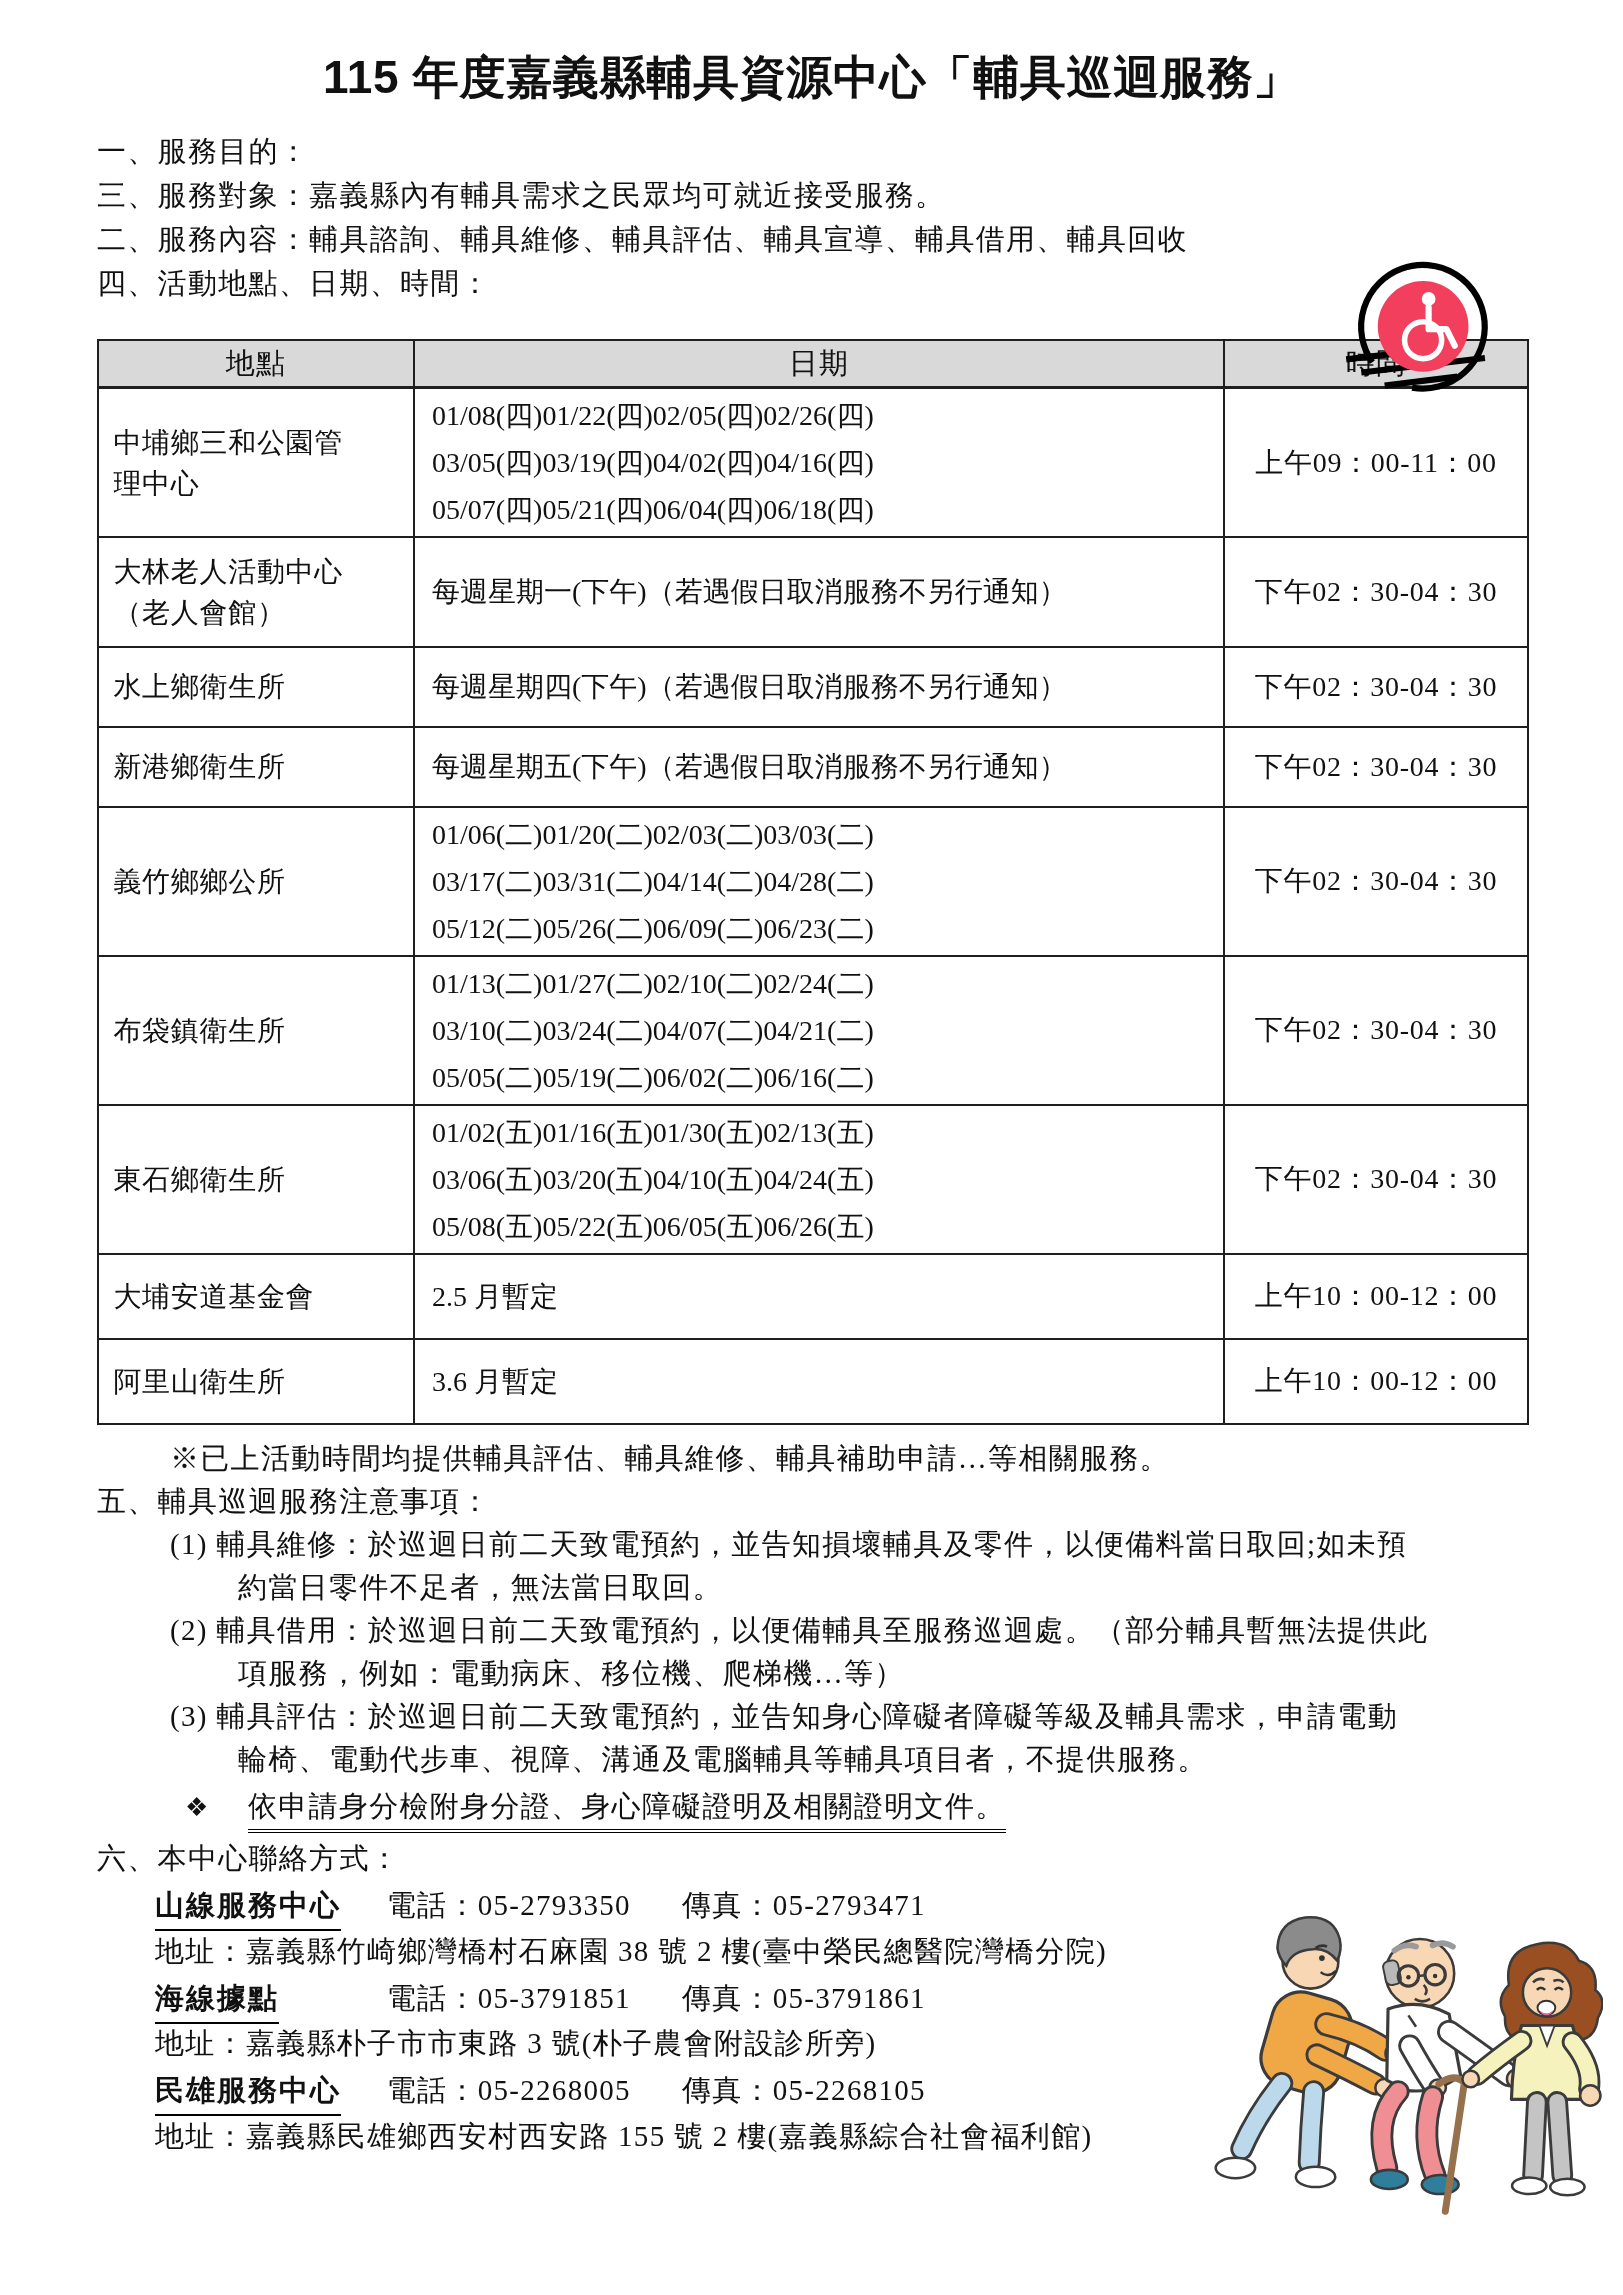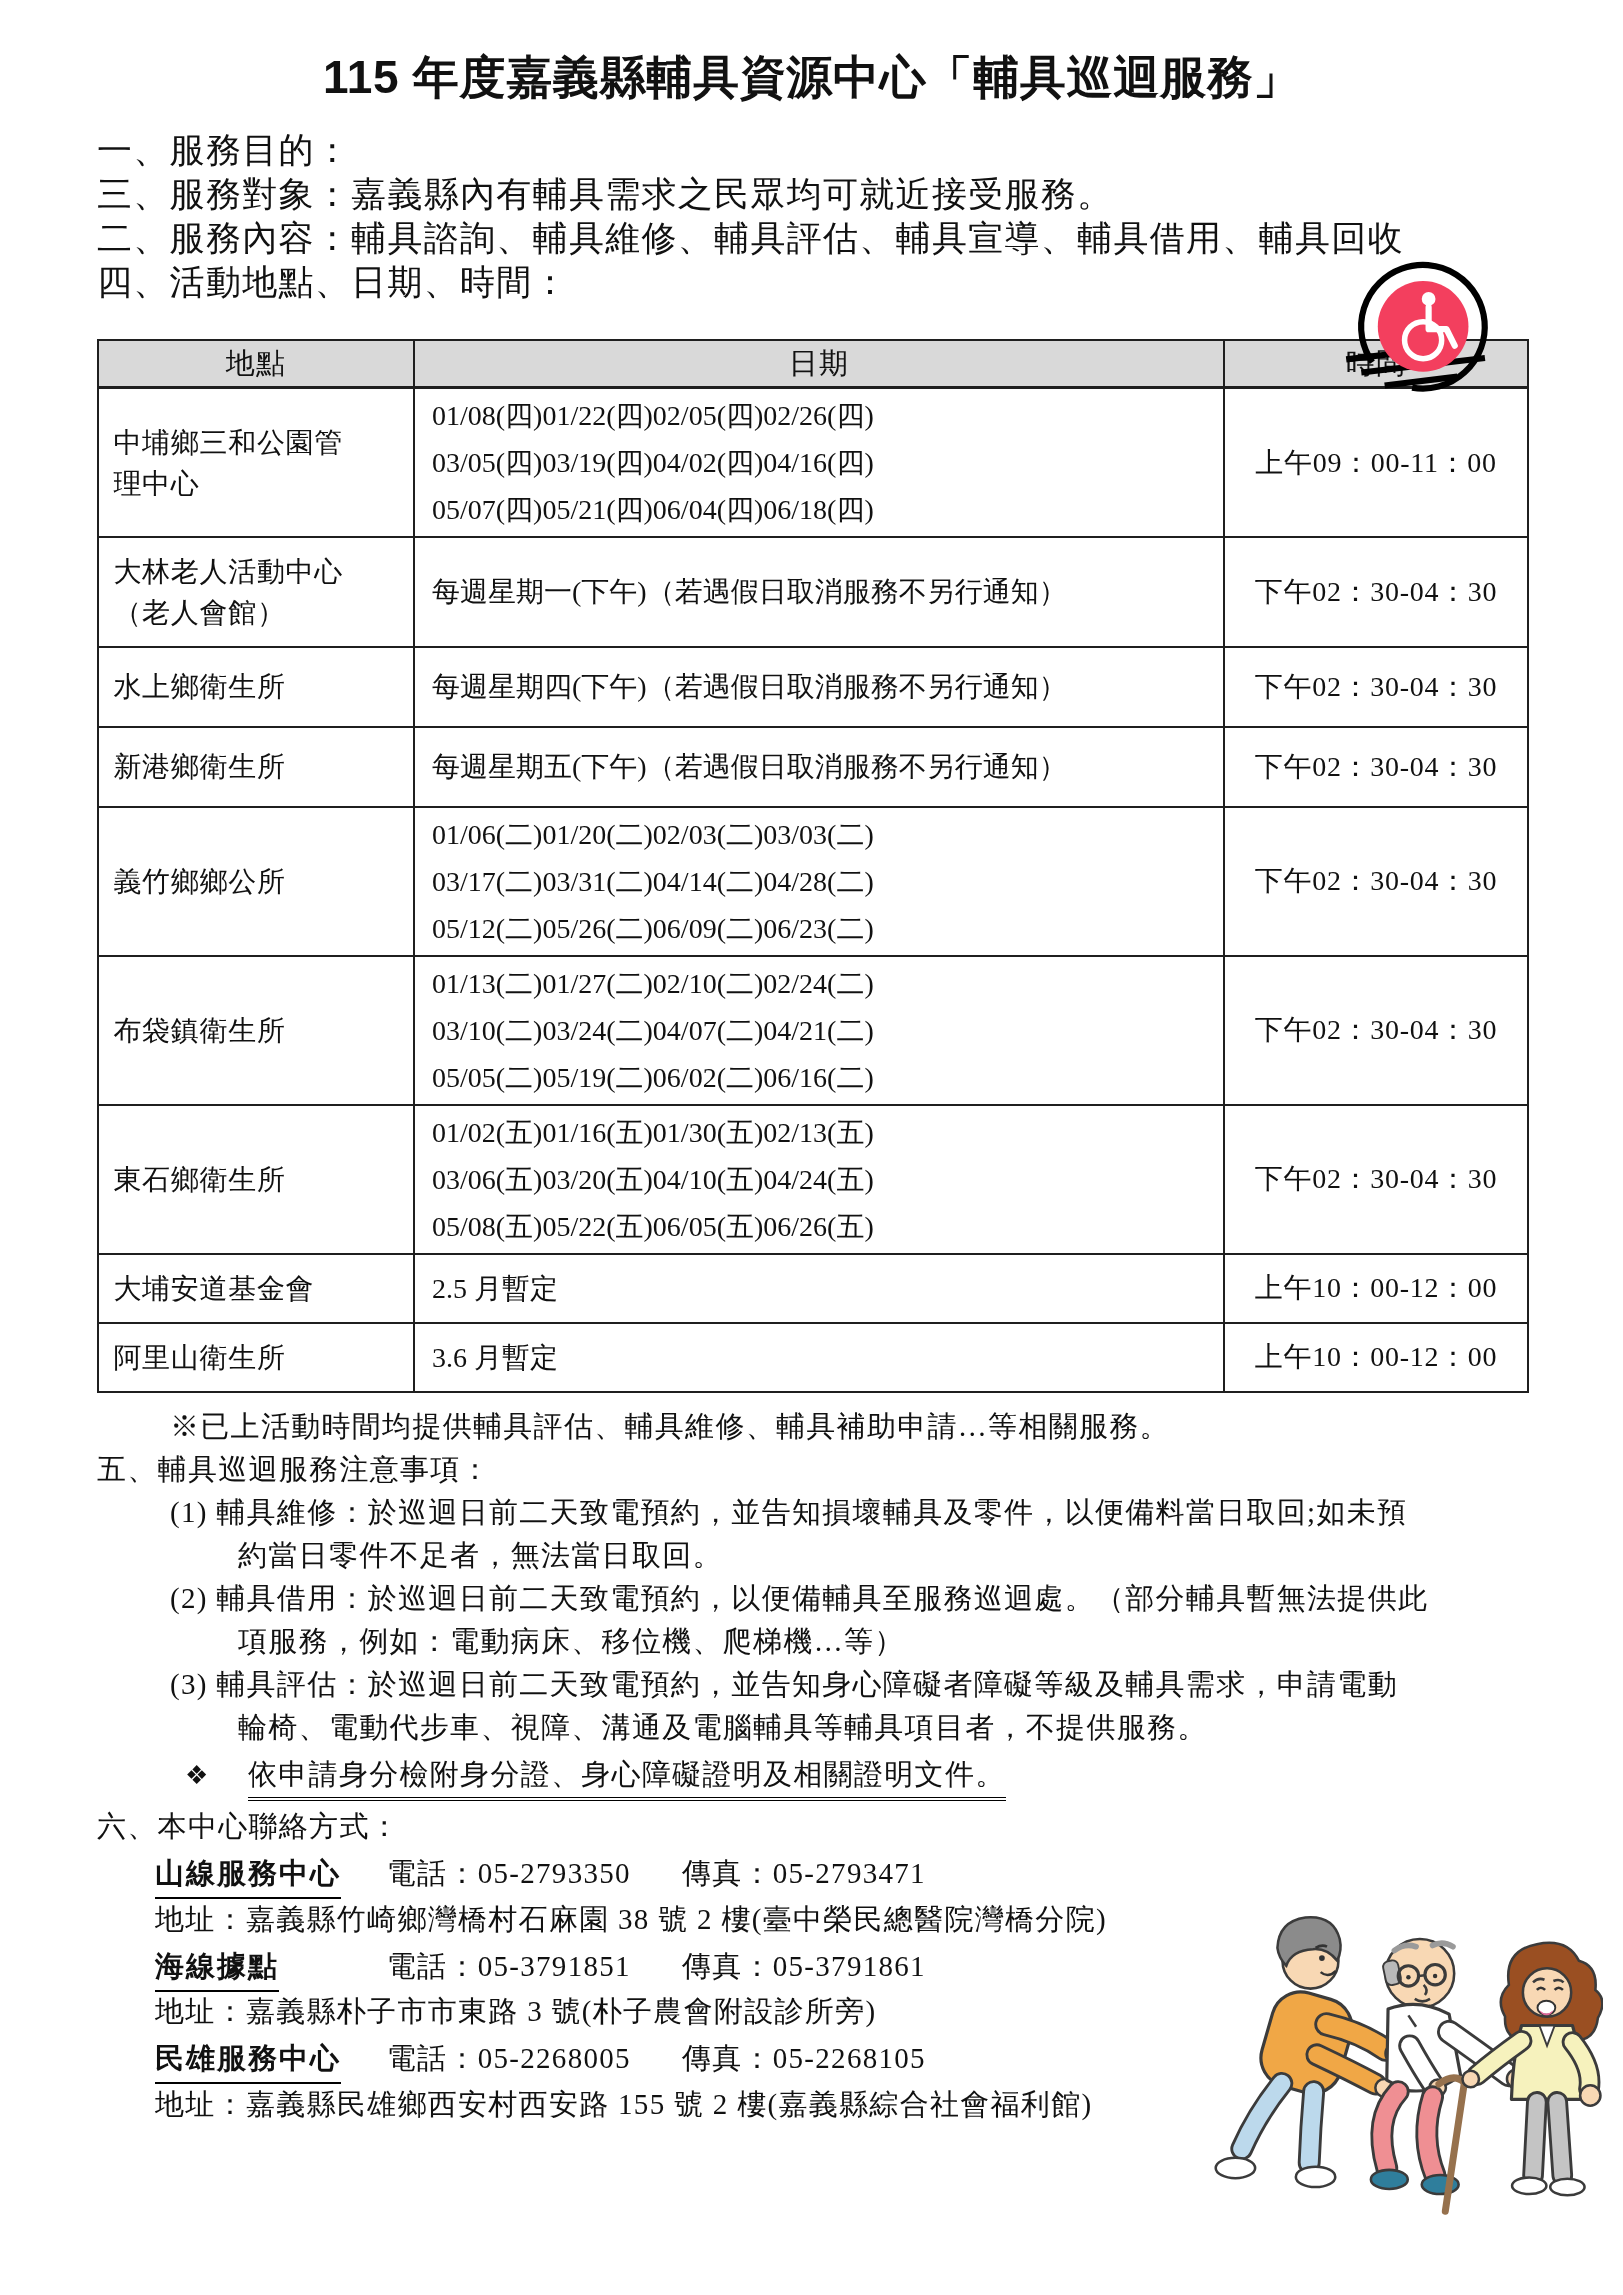--- a/index.html
+++ b/index.html
@@ -13,21 +13,21 @@
   }
   .content{padding:38px 97px 0 97px;}
   .doc-title{
     font-family:"Liberation Sans","DejaVu Sans",sans-serif;
     font-weight:bold;
     font-size:46px;
     letter-spacing:0.7px;
     text-align:center;
     margin:9.2px 0 19.6px 0;
   }
-  .line{font-size:35px;line-height:44px;letter-spacing:1.3px;}
+  .line{font-size:29px;line-height:44px;letter-spacing:1.3px;}
   .purpose-body{margin-left:75px;}
   .purpose-body .pline1{text-indent:58px;}
 
   
   table.schedule{
     border-collapse:collapse;
     table-layout:fixed;
     width:1430px;
     margin-top:34px;
     font-size:28px;
@@ -41,21 +41,21 @@
     font-weight:normal;
     font-size:29px;
     letter-spacing:1.3px;
     text-align:center;
     border-bottom:3.3px solid #1f1f1f;
   }
   thead tr{height:48px;}
   tr.r-multi{height:149px;}
   tr.r-two{height:110px;}
   tr.r-one{height:80px;padding-left:40px;}
-  tr.r-short{height:69px;}
+  tr.r-short{height:85px;}
   td.loc{padding:3.9px 5.2px 3.9px 14.4px;letter-spacing:0.7px;}
   td.loc .lline{line-height:41px;}
   td.dates{padding:2.6px 5.2px 2.6px 17px;}
   td.dates .dline{line-height:47px;}
   td.time{text-align:center;letter-spacing:0.7px;padding:0 2.6px;}
   .dline:empty,.lline:empty{display:none;}
 
   
   .note{font-size:29px;line-height:43px;letter-spacing:1.3px;}
   .mt18{margin-top:11.8px;}

